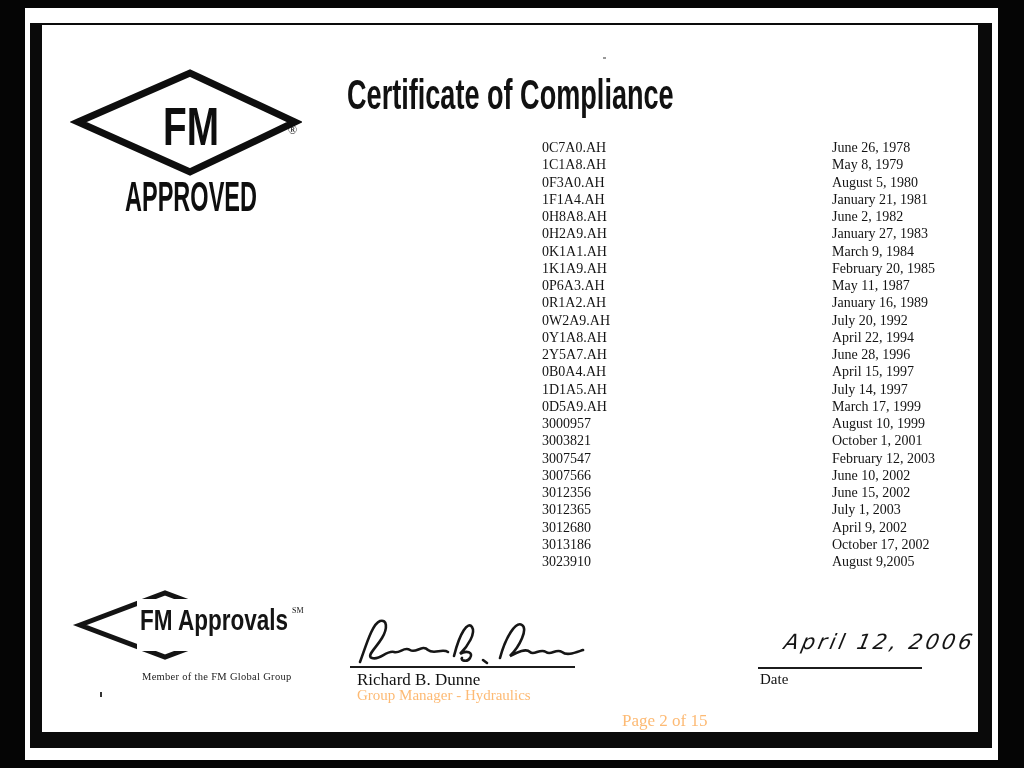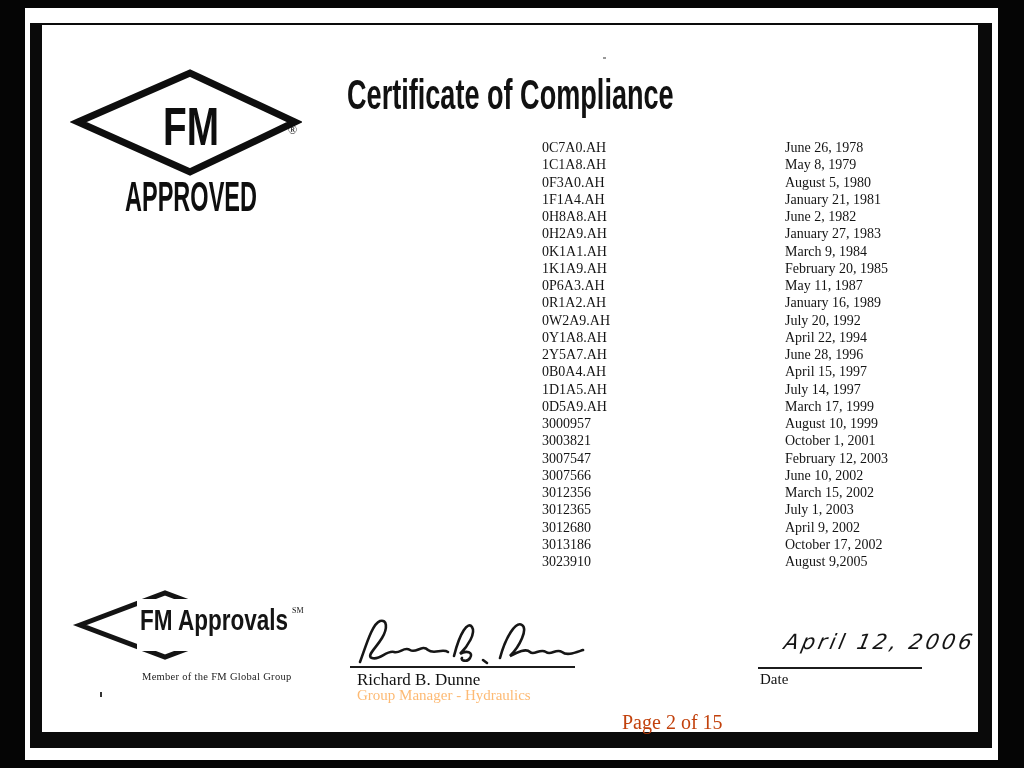--- a/index.html
+++ b/index.html
@@ -50,21 +50,21 @@
   }
 
   
   .list {
     left: 542px; top: 139px;
     width: 420px;
     font-size: 14px;
     line-height: 17.25px;
     color: #141414;
   }
-  .list .row { display: flex; white-space: nowrap; }
+  .list .row { display: flex; white-space: nowrap; gap: 47px; }
   .list .code { display: inline-block; width: 243px; }
 
   
   .member-line {
     left: 142px; top: 671px;
     font-size: 10.5px;
     letter-spacing: 0.3px;
     color: #222;
     white-space: nowrap;
   }
@@ -83,21 +83,21 @@
     letter-spacing: 3px;
     color: #151515;
     transform: skewX(-12deg);
     transform-origin: left bottom;
     white-space: nowrap;
   }
   .date-line { left: 758px; top: 667px; width: 164px; height: 2px; background: #1c1c1c; }
   .date-label { left: 760px; top: 671px; font-size: 15px; color: #111; }
 
   
-  .page-num { left: 622px; top: 711px; font-size: 20px; color: #c2410c; white-space: nowrap; text-align: center; }
+  .page-num { left: 622px; top: 711px; font-size: 17px; color: #fdba74; white-space: nowrap; text-align: center; }
 
   
   .artifact { background: #333; }
   .artifact.a1 { left: 100px; top: 692px; width: 2px; height: 5px; }
   .artifact.a2 { left: 603px; top: 57px; width: 3px; height: 2px; background: #999; }
 </style>
 </head>
 <body>
 
 <div class="scan">
@@ -190,21 +190,21 @@
       <div class="row">
         <span class="code">3007547</span>
         <span class="date">February 12, 2003</span>
       </div>
       <div class="row">
         <span class="code">3007566</span>
         <span class="date">June 10, 2002</span>
       </div>
       <div class="row">
         <span class="code">3012356</span>
-        <span class="date">March 15, 2002</span>
+        <span class="date">June 15, 2002</span>
       </div>
       <div class="row">
         <span class="code">3012365</span>
         <span class="date">July 1, 2003</span>
       </div>
       <div class="row">
         <span class="code">3012680</span>
         <span class="date">April 9, 2002</span>
       </div>
       <div class="row">

